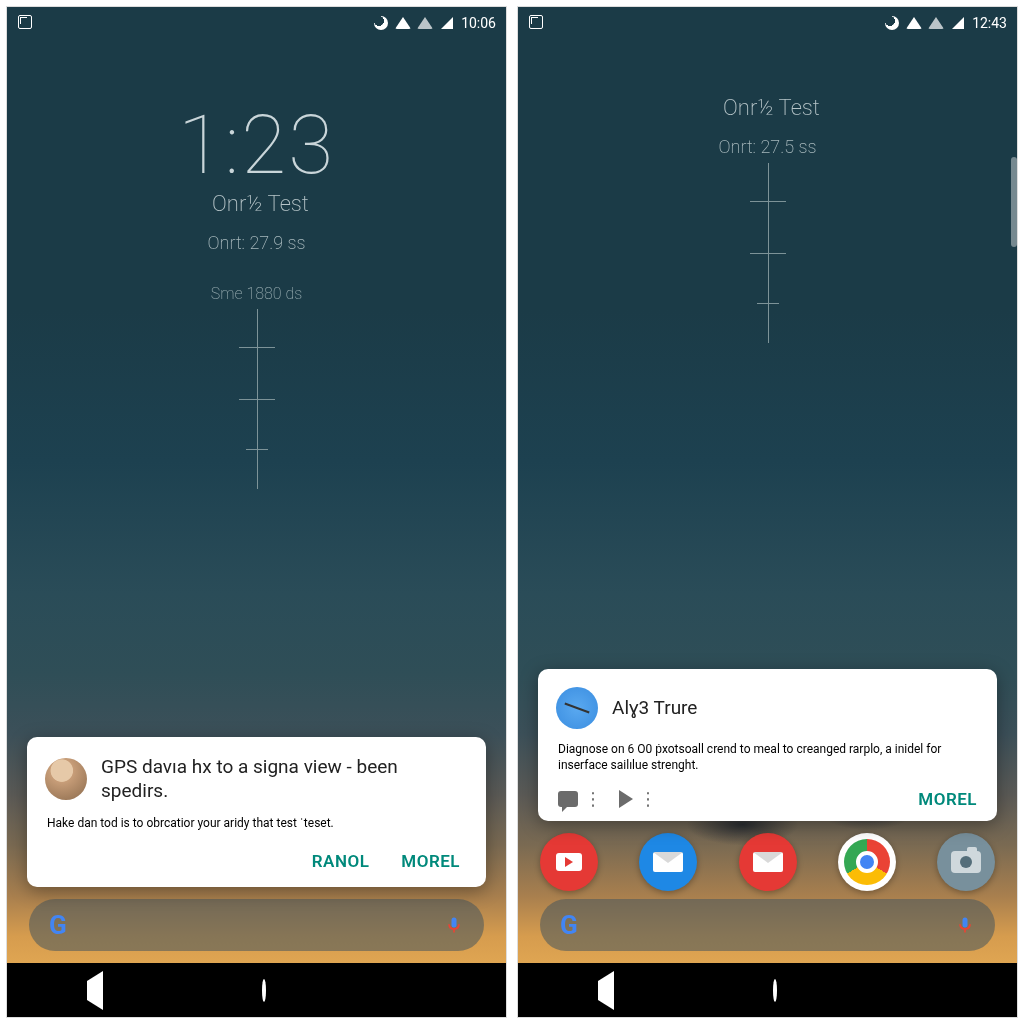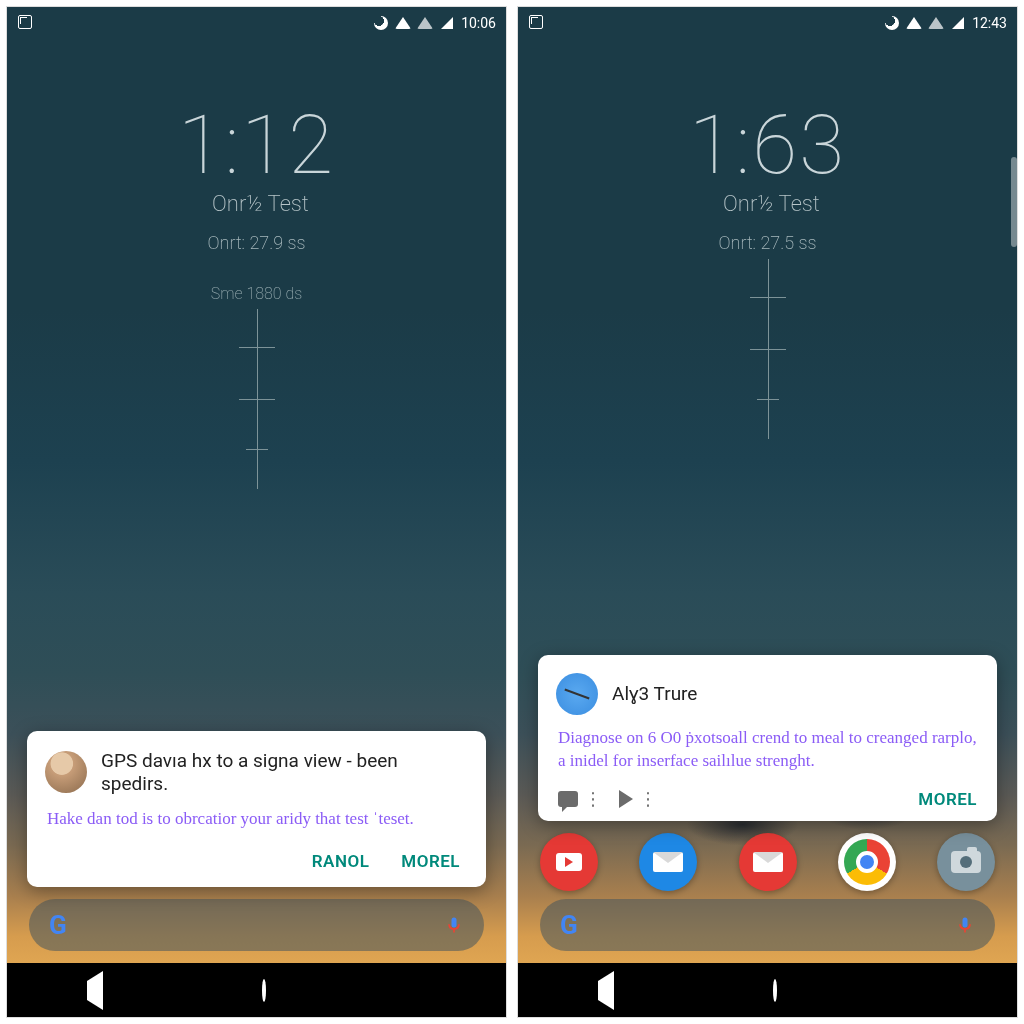--- a/index.html
+++ b/index.html
@@ -141,21 +141,21 @@
     overflow:hidden;
   }
   .avatar.blue {
     background: radial-gradient(circle at 50% 50%, #5aa9f0 0%, #3a8de0 100%);
     display:flex;align-items:center;justify-content:center;
   }
   .avatar.blue::after{
     content:""; width:26px;height:2px;background:#333; transform:rotate(20deg);
   }
   .card-title { font-size:19px; color:#222; line-height:1.25;}
-  .card-body { font-size:17px; color:#8b5cf6; line-height:1.35; margin: 6px 2px 12px 2px; font-family: Liberation Serif, serif;}
+  .card-body { font-size:12px; color:#000000; line-height:1.35; margin: 6px 2px 12px 2px;}
   .card-actions-right { display:flex; justify-content:flex-end; gap:32px; padding: 8px 8px 6px 0;}
   .card-actions-split { display:flex; align-items:center; justify-content:space-between; padding:4px 2px 2px 2px;}
   .action-btn { color:#00897b; font-weight:600; font-size:17px; letter-spacing:0.5px; cursor:pointer;}
   .mini-icons { display:flex; align-items:center; gap:18px; color:#6b6b6b;}
   .mini { display:flex; align-items:center; gap:6px;}
   .dots { font-size:18px; line-height:0; letter-spacing:-1px;}
   .speech { width:20px;height:16px;background:#6b6b6b;border-radius:3px;position:relative;}
   .speech::after{content:"";position:absolute;left:4px;bottom:-5px;width:0;height:0;border-top:6px solid #6b6b6b;border-right:6px solid transparent;}
   .play { width:0;height:0;border-top:9px solid transparent;border-bottom:9px solid transparent;border-left:14px solid #6b6b6b;}
   
@@ -217,21 +217,21 @@
           <span class="wifi" style="opacity:.7"></span>
         </span>
       <span class="sb-icon">
           <span class="signal"></span>
         </span>
       <span>10:06</span>
     </div>
   </div>
 
   <div class="clock-area">
-    <div class="clock-time">1:12</div>
+    <div class="clock-time">1:23</div>
     <div class="clock-label">Onr½ Test</div>
     <div class="clock-sub">Onrt: 27.9 ss</div>
     <div class="clock-sec">Sme 1880 ds</div>
     <div class="ticks">
       <div class="vline"></div>
       <div class="hmark" style="top:38px"></div>
       <div class="hmark" style="top:90px"></div>
       <div class="hmark short" style="top:140px"></div>
     </div>
   </div>
@@ -286,21 +286,20 @@
           <span class="wifi" style="opacity:.7"></span>
         </span>
       <span class="sb-icon">
           <span class="signal"></span>
         </span>
       <span>12:43</span>
     </div>
   </div>
 
   <div class="clock-area">
-    <div class="clock-time">1:63</div>
     <div class="clock-label">Onr½ Test</div>
     <div class="clock-sub">Onrt: 27.5 ss</div>
     <div class="ticks">
       <div class="vline"></div>
       <div class="hmark" style="top:38px"></div>
       <div class="hmark" style="top:90px"></div>
       <div class="hmark short" style="top:140px"></div>
     </div>
   </div>
 

